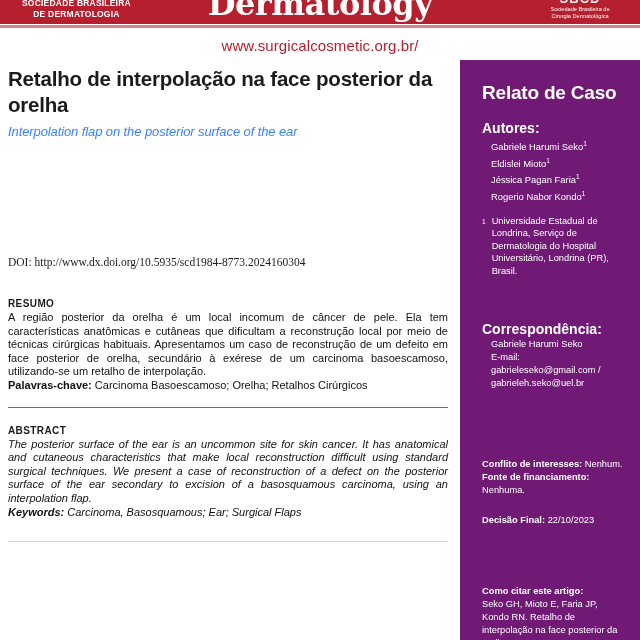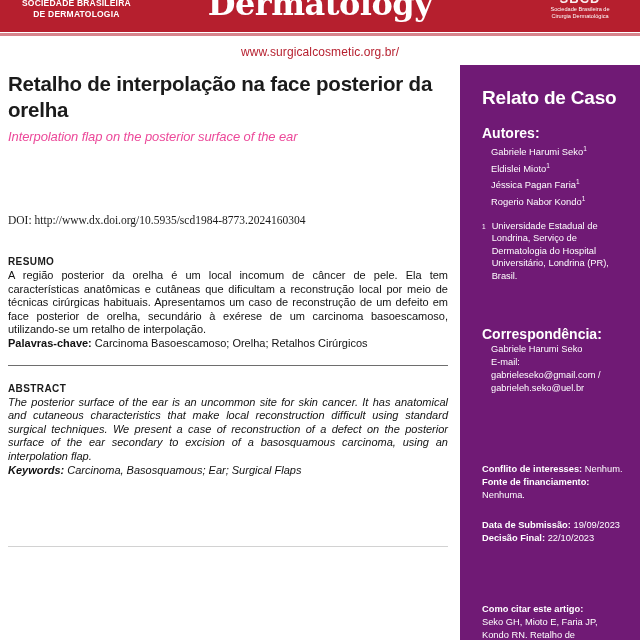--- a/index.html
+++ b/index.html
@@ -11,21 +11,21 @@
     height: 640px;
     background: #ffffff;
     font-family: "Liberation Sans", sans-serif;
     overflow: hidden;
     position: relative;
   }
 
   
   .masthead {
     position: relative;
-    height: 32px;
+    height: 24px;
     background: #b61f2e;
     overflow: hidden;
   }
   .masthead-inner {
     position: relative;
     height: 100%;
     width: 100%;
   }
   .soc-logo {
     position: absolute;
@@ -76,21 +76,21 @@
     height: 3px;
     background: #b61f2e;
     opacity: 0.55;
     margin-top: 1px;
   }
 
   
   .url-bar {
     text-align: center;
     color: #b61f2e;
-    font-size: 12px;
+    font-size: 15px;
     padding: 9px 0 0 0;
     letter-spacing: 0.1px;
   }
 
   
   .page {
     position: relative;
     width: 640px;
     height: 585px;
   }
@@ -106,31 +106,31 @@
     font-size: 20.5px;
     font-weight: bold;
     line-height: 26px;
     color: #1b1b1b;
     letter-spacing: -0.2px;
     margin: 0;
   }
   .art-subtitle {
     font-size: 13px;
     font-style: italic;
-    color: #ec4899;
+    color: #3b82f6;
     line-height: 18px;
     margin: 5px 0 0 0;
     letter-spacing: -0.1px;
   }
 
   .doi-line {
     font-family: "Liberation Serif", serif;
     font-size: 11.5px;
     color: #1b1b1b;
-    margin-top: 68px;
+    margin-top: 115px;
   }
 
   .sec-label {
     font-size: 10px;
     font-weight: bold;
     color: #1b1b1b;
     letter-spacing: 0.4px;
     margin-top: 30px;
   }
   .sec-label.abs { margin-top: 0; }
@@ -316,24 +316,20 @@
           <span>Nenhum.</span>
         </div>
         <div class="sb-kv">
           <b>Fonte de financiamento:</b>
           <span>Nenhuma.</span>
         </div>
       </div>
 
       <div class="sb-block sb-gap-lg" style="margin-top:17px;">
         <div class="sb-kv">
-          <b>Data de Submissão:</b>
-          <span>19/09/2023</span>
-        </div>
-        <div class="sb-kv">
           <b>Decisão Final:</b>
           <span>22/10/2023</span>
         </div>
       </div>
 
       <div class="sb-cite" style="margin-top:58px;">
         <span class="ttl">Como citar este artigo:</span>
         <span>Seko GH, Mioto E, Faria JP, Kondo RN. Retalho de interpolação na face posterior da orelha. Surg Cosmet</span>
       </div>
     </div>

